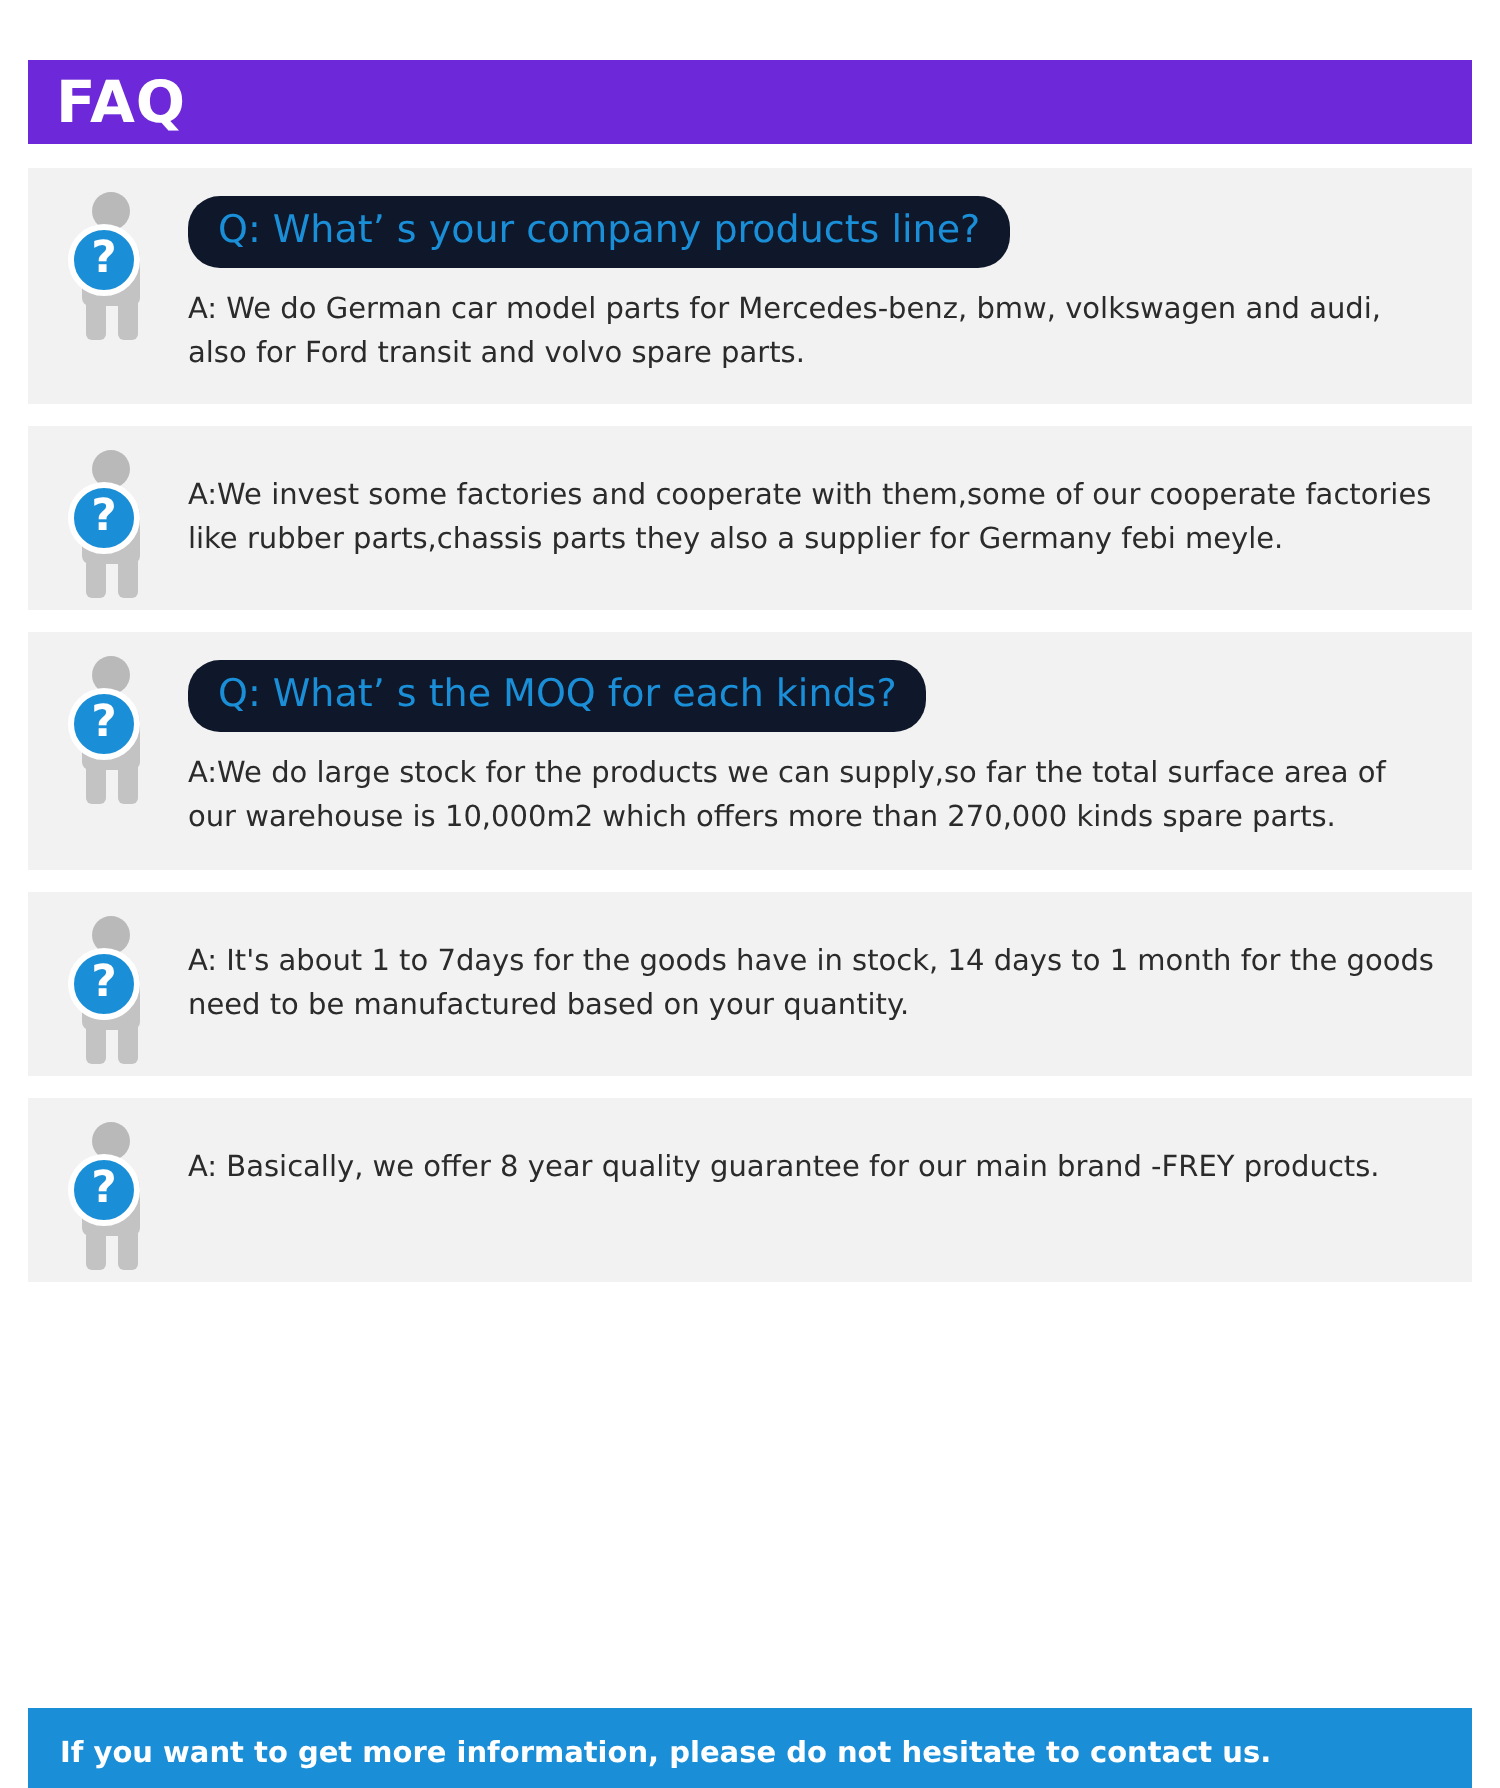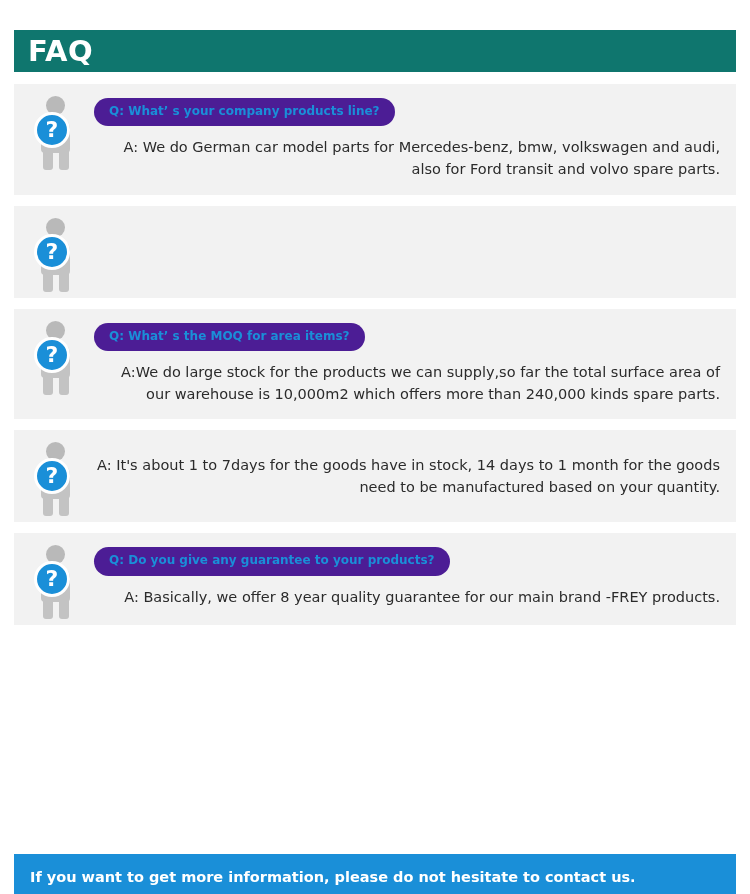--- a/index.html
+++ b/index.html
@@ -19,21 +19,21 @@
     height: 894px;
     box-sizing: border-box;
     padding: 0 14px;
     background: #ffffff;
   }
 
   
   .faq-header {
     margin-top: 30px;
     height: 42px;
-    background: #0f766e;
+    background: #6d28d9;
     display: flex;
     align-items: center;
     padding-left: 14px;
     box-sizing: border-box;
   }
   .faq-header .title {
     color: #ffffff;
     font-size: 29px;
     font-weight: bold;
     letter-spacing: 0.5px;
@@ -105,36 +105,35 @@
     color: #ffffff;
     font-size: 22px;
     font-weight: bold;
     line-height: 30px;
     text-align: center;
   }
 
   
   .question {
     display: inline-block;
-    background: #4c1d95;
+    background: #0f172a;
     color: #1a8fd8;
-    font-size: 12px;
-    font-weight: bold;
+    font-size: 19px;
+    font-weight: normal;
     padding: 7px 15px 8px 15px;
     border-radius: 16px;
     line-height: 1.1;
     white-space: nowrap;
   }
   .answer {
     margin-top: 11px;
     color: #2b2b2b;
     font-size: 14.5px;
     line-height: 1.5;
     max-width: 630px;
-    text-align: right;
   }
 
   
   .footer {
     position: absolute;
     left: 14px;
     right: 14px;
     bottom: 22px;
     background: #1a8fd8;
     color: #ffffff;
@@ -172,32 +171,33 @@
     </div>
 
     <div class="faq-item">
       <div class="mascot">
         <div class="head"></div>
         <div class="body"></div>
         <div class="legL"></div>
         <div class="legR"></div>
         <div class="bubble">?</div>
       </div>
-    </div>
-
-    <div class="faq-item">
-      <div class="mascot">
-        <div class="head"></div>
-        <div class="body"></div>
-        <div class="legL"></div>
-        <div class="legR"></div>
-        <div class="bubble">?</div>
-      </div>
-      <div class="question">Q: What’ s the MOQ for area items?</div>
-      <div class="answer"> A:We do large stock for the products we can supply,so far the total surface area of our warehouse is 10,000m2 which offers more than 240,000 kinds spare parts.</div>
+      <div class="answer">A:We invest some factories and cooperate with them,some of our cooperate factories like rubber parts,chassis parts they also a supplier for Germany febi meyle.</div>
+    </div>
+
+    <div class="faq-item">
+      <div class="mascot">
+        <div class="head"></div>
+        <div class="body"></div>
+        <div class="legL"></div>
+        <div class="legR"></div>
+        <div class="bubble">?</div>
+      </div>
+      <div class="question">Q: What’ s the MOQ for each kinds?</div>
+      <div class="answer"> A:We do large stock for the products we can supply,so far the total surface area of our warehouse is 10,000m2 which offers more than 270,000 kinds spare parts.</div>
     </div>
 
     <div class="faq-item">
       <div class="mascot">
         <div class="head"></div>
         <div class="body"></div>
         <div class="legL"></div>
         <div class="legR"></div>
         <div class="bubble">?</div>
       </div>
@@ -205,21 +205,20 @@
     </div>
 
     <div class="faq-item">
       <div class="mascot">
         <div class="head"></div>
         <div class="body"></div>
         <div class="legL"></div>
         <div class="legR"></div>
         <div class="bubble">?</div>
       </div>
-      <div class="question">Q: Do you give any guarantee to your products?</div>
       <div class="answer">A: Basically, we offer 8 year quality guarantee for our main brand -FREY products.</div>
     </div>
 
   </div>
 
   <div class="footer">
     <span class="line">If you want to get more information, please do not hesitate to contact us.</span>
   </div>
 
 </div>

